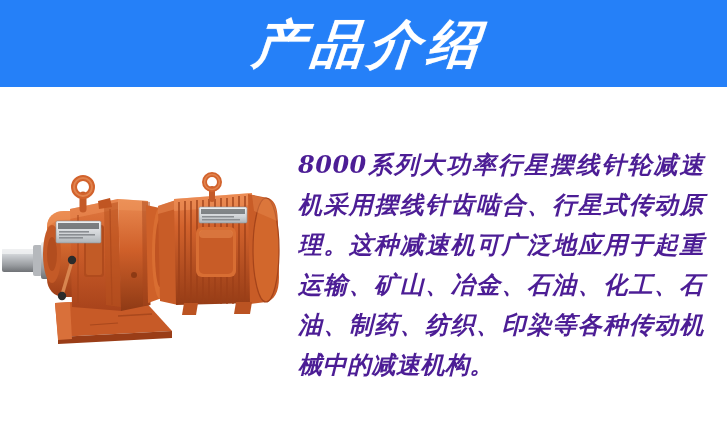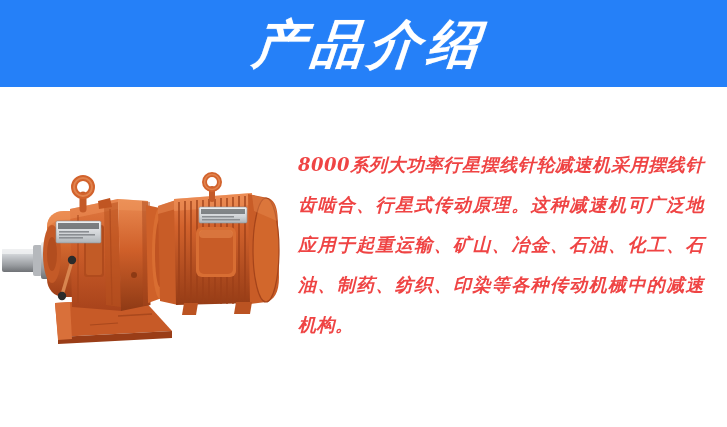--- a/index.html
+++ b/index.html
@@ -65,23 +65,23 @@
     height: 200px;
   }
   .product-svg { display: block; }
 
   
   .description {
     position: absolute;
     left: 298px;
     top: 58px;
     width: 406px;
-    color: #ef4444;
+    color: #4c1d95;
     font-family: "DejaVu Serif", serif;
-    font-size: 18px;
+    font-size: 24px;
     font-weight: 700;
     line-height: 40px;
     letter-spacing: 0.5px;
     text-align: justify;
     text-justify: inter-character;
     font-style: italic;
   }
   .description p { margin: 0; }
 </style>
 </head>

